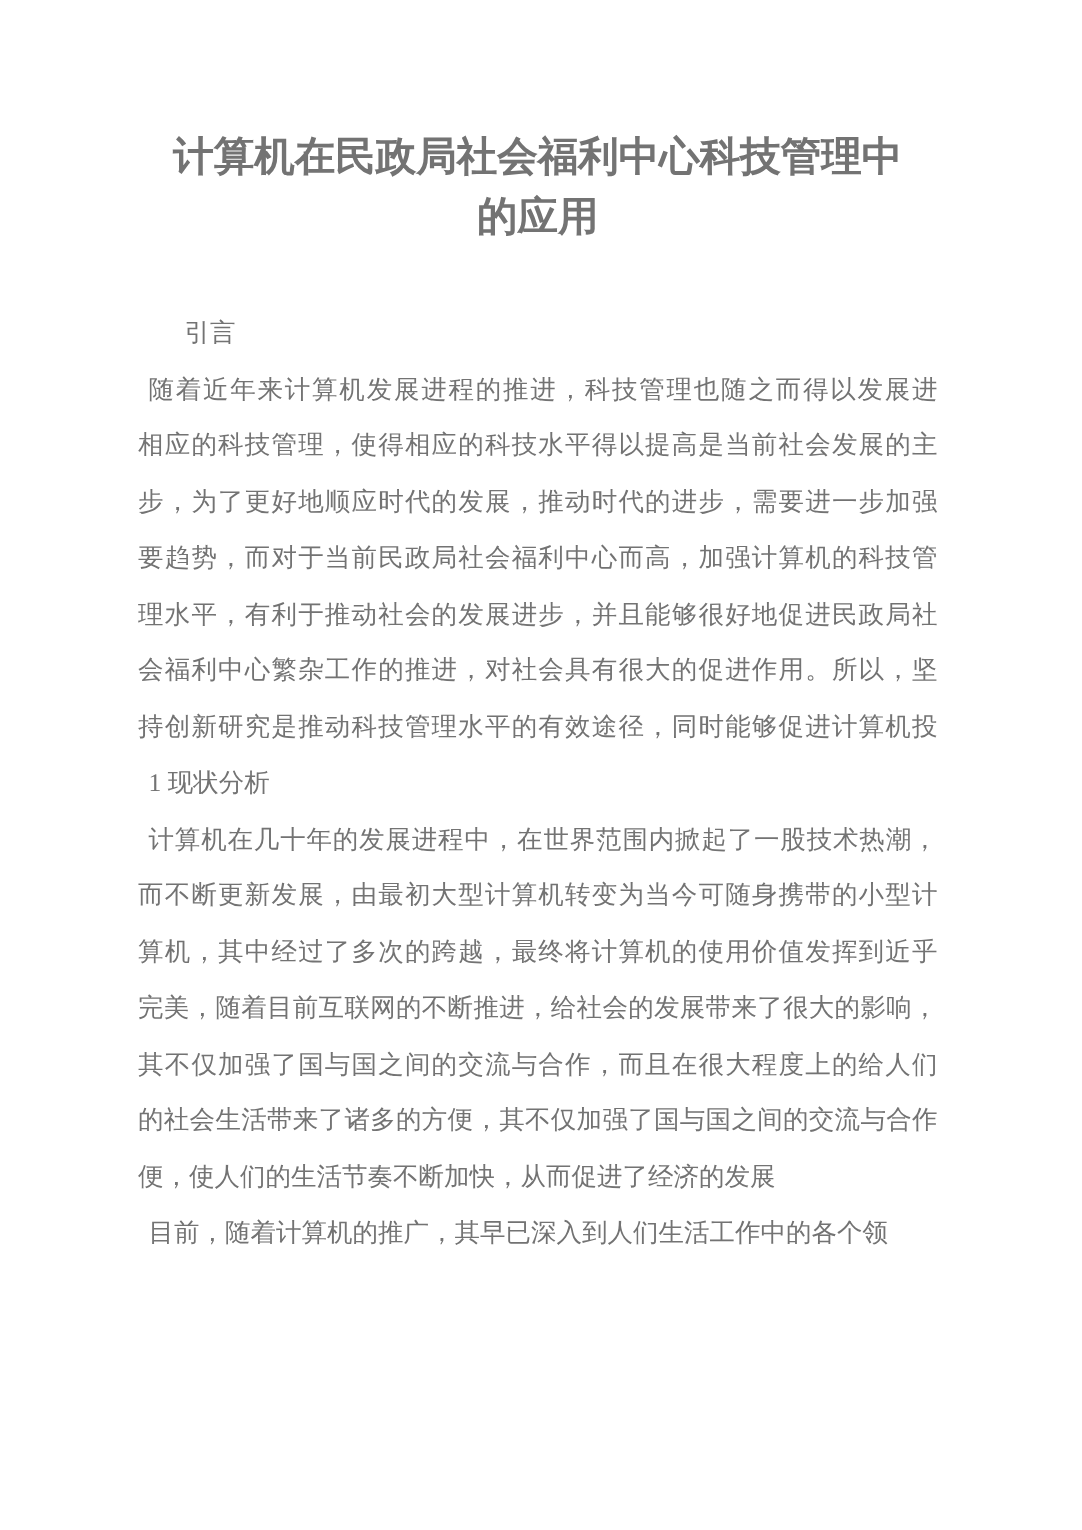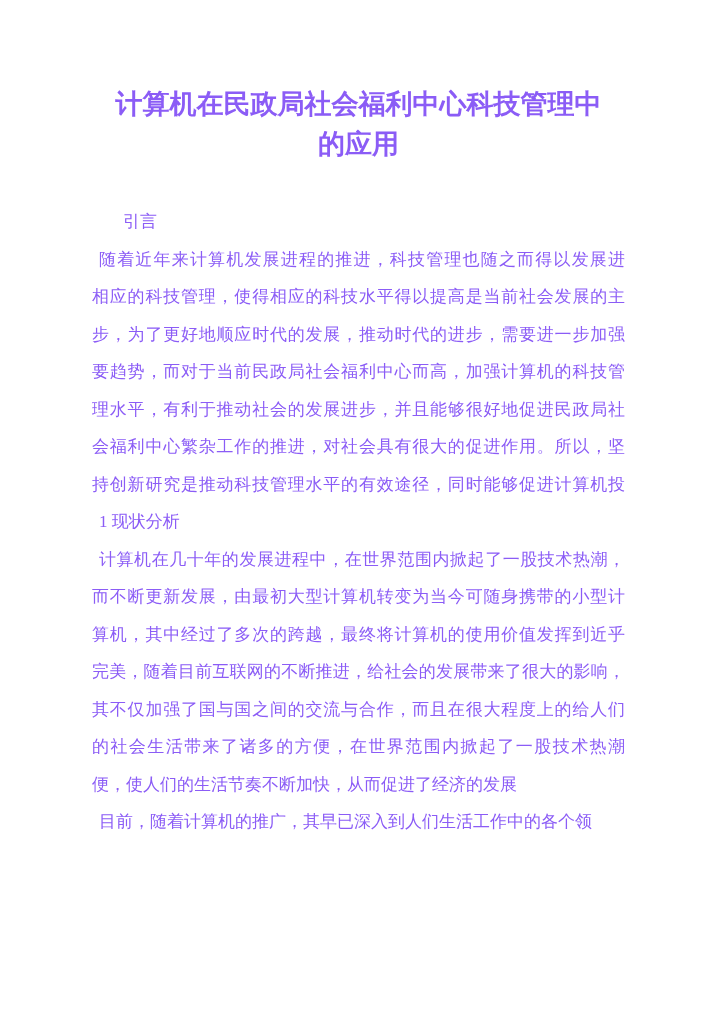--- a/index.html
+++ b/index.html
@@ -49,39 +49,39 @@
   .line.ind-small {
     text-indent: 7px;
   }
   .line.ind-wide {
     text-indent: 31px;
   }
 </style>
 </head>
 <body>
 
-<div class="page" style="background: rgb(255, 255, 255); color: #8b5cf6; text-decoration: underline;">
+<div class="page" style="background: rgb(255, 255, 255); color: #737373; text-decoration: underline;">
   <div class="content">
     <h1 class="title">
       <span class="title-line">计算机在民政局社会福利中心科技管理中</span>
       <span class="title-line">的应用</span>
     </h1>
     <div class="bodytext">
         <div class="line ind-wide">引言</div>
         <div class="line ind-small fill">随着近年来计算机发展进程的推进，科技管理也随之而得以发展进</div>
         <div class="line fill">相应的科技管理，使得相应的科技水平得以提高是当前社会发展的主</div>
         <div class="line fill">步，为了更好地顺应时代的发展，推动时代的进步，需要进一步加强</div>
         <div class="line fill">要趋势，而对于当前民政局社会福利中心而高，加强计算机的科技管</div>
         <div class="line fill">理水平，有利于推动社会的发展进步，并且能够很好地促进民政局社</div>
         <div class="line fill">会福利中心繁杂工作的推进，对社会具有很大的促进作用。所以，坚</div>
         <div class="line fill">持创新研究是推动科技管理水平的有效途径，同时能够促进计算机投</div>
         <div class="line ind-small">1 现状分析</div>
         <div class="line ind-small fill">计算机在几十年的发展进程中，在世界范围内掀起了一股技术热潮，</div>
         <div class="line fill">而不断更新发展，由最初大型计算机转变为当今可随身携带的小型计</div>
         <div class="line fill">算机，其中经过了多次的跨越，最终将计算机的使用价值发挥到近乎</div>
         <div class="line fill">完美，随着目前互联网的不断推进，给社会的发展带来了很大的影响，</div>
         <div class="line fill">其不仅加强了国与国之间的交流与合作，而且在很大程度上的给人们</div>
-        <div class="line fill">的社会生活带来了诸多的方便，在世界范围内掀起了一股技术热潮</div>
+        <div class="line fill">的社会生活带来了诸多的方便，其不仅加强了国与国之间的交流与合作</div>
         <div class="line">便，使人们的生活节奏不断加快，从而促进了经济的发展</div>
         <div class="line ind-small">目前，随着计算机的推广，其早已深入到人们生活工作中的各个领</div>
       </div>
   </div>
 </div>
 
 </body></html>

